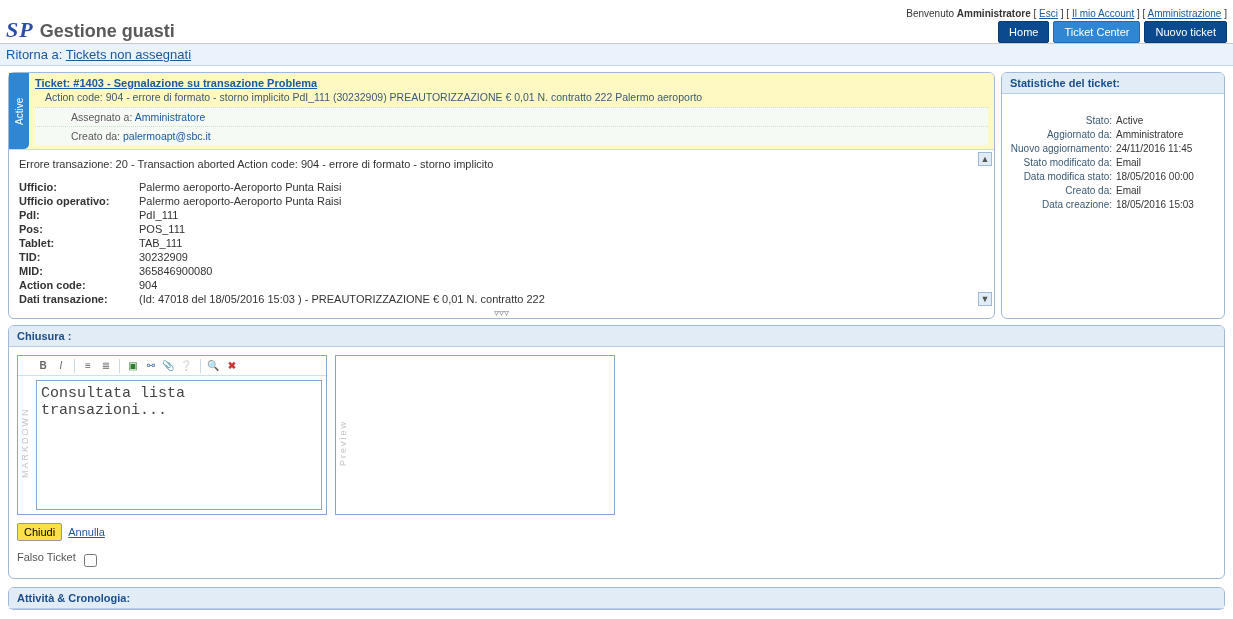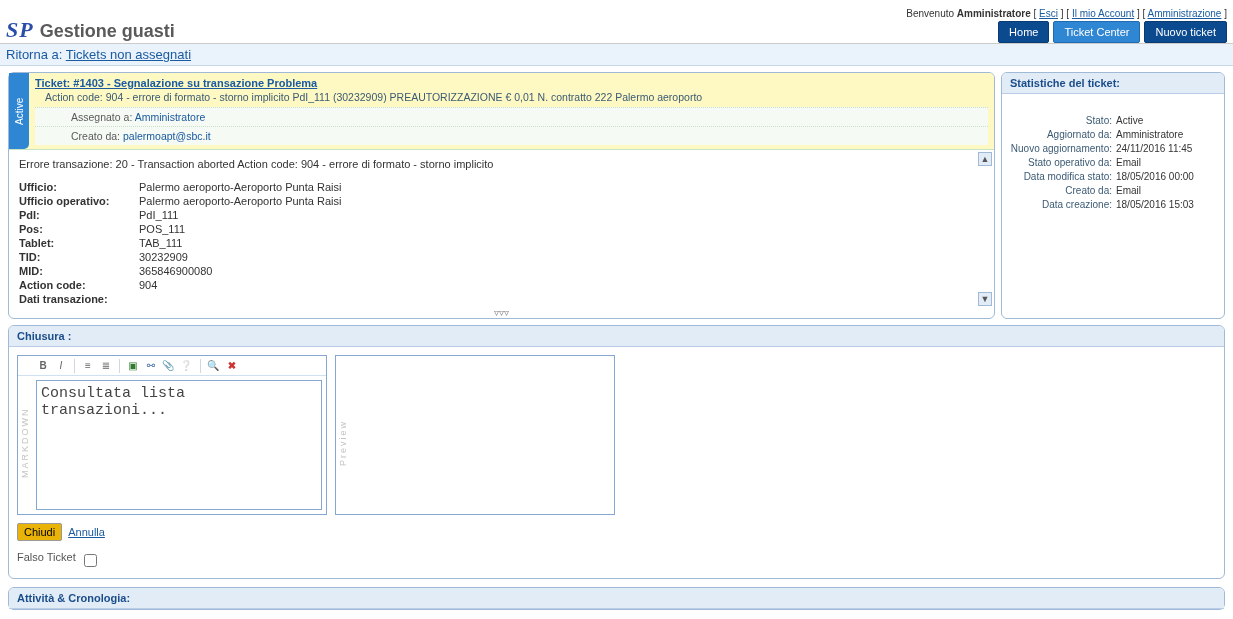--- a/index.html
+++ b/index.html
@@ -297,21 +297,21 @@
   }
 
   .close-actions {
     display: flex;
     align-items: center;
     gap: 6px;
     margin-top: 2px;
   }
   .btn-small {
     border: 1px solid #999;
-    background: #eab308;
+    background: #fde047;
     padding: 2px 6px;
     font-size: 11px;
     cursor: pointer;
     border-radius: 2px;
   }
   .link-cancel { color: #1a5aa0; text-decoration: underline; cursor: pointer; font-size: 11px; }
   .falso-row {
     margin-top: 4px;
     font-size: 11px;
     color: #555;
@@ -403,20 +403,21 @@
             <div class="drow">
               <div class="dk">MID:</div>
               <div class="dv">365846900080</div>
             </div>
             <div class="drow">
               <div class="dk">Action code:</div>
               <div class="dv">904</div>
             </div>
             <div class="drow">
               <div class="dk">Dati transazione:</div>
+              <div class="dv">(Id: 47018 del 18/05/2016 15:03 ) - PREAUTORIZZAZIONE € 0,01 N. contratto 222</div>
             </div>
           </div>
       </div>
       <div class="expand-handle">▿▿▿</div>
     </div>
 
     <div class="panel right">
       <div class="panel-header">Statistiche del ticket:</div>
       <div class="stats-body" id="stats-body">
           <div class="srow">
@@ -425,21 +426,21 @@
           </div>
           <div class="srow">
             <div class="sk">Aggiornato da:</div>
             <div class="sv">Amministratore</div>
           </div>
           <div class="srow">
             <div class="sk">Nuovo aggiornamento:</div>
             <div class="sv">24/11/2016 11:45</div>
           </div>
           <div class="srow">
-            <div class="sk">Stato operativo da:</div>
+            <div class="sk">Stato modificato da:</div>
             <div class="sv">Email</div>
           </div>
           <div class="srow">
             <div class="sk">Data modifica stato:</div>
             <div class="sv">18/05/2016 00:00</div>
           </div>
           <div class="srow">
             <div class="sk">Creato da:</div>
             <div class="sv">Email</div>
           </div>

